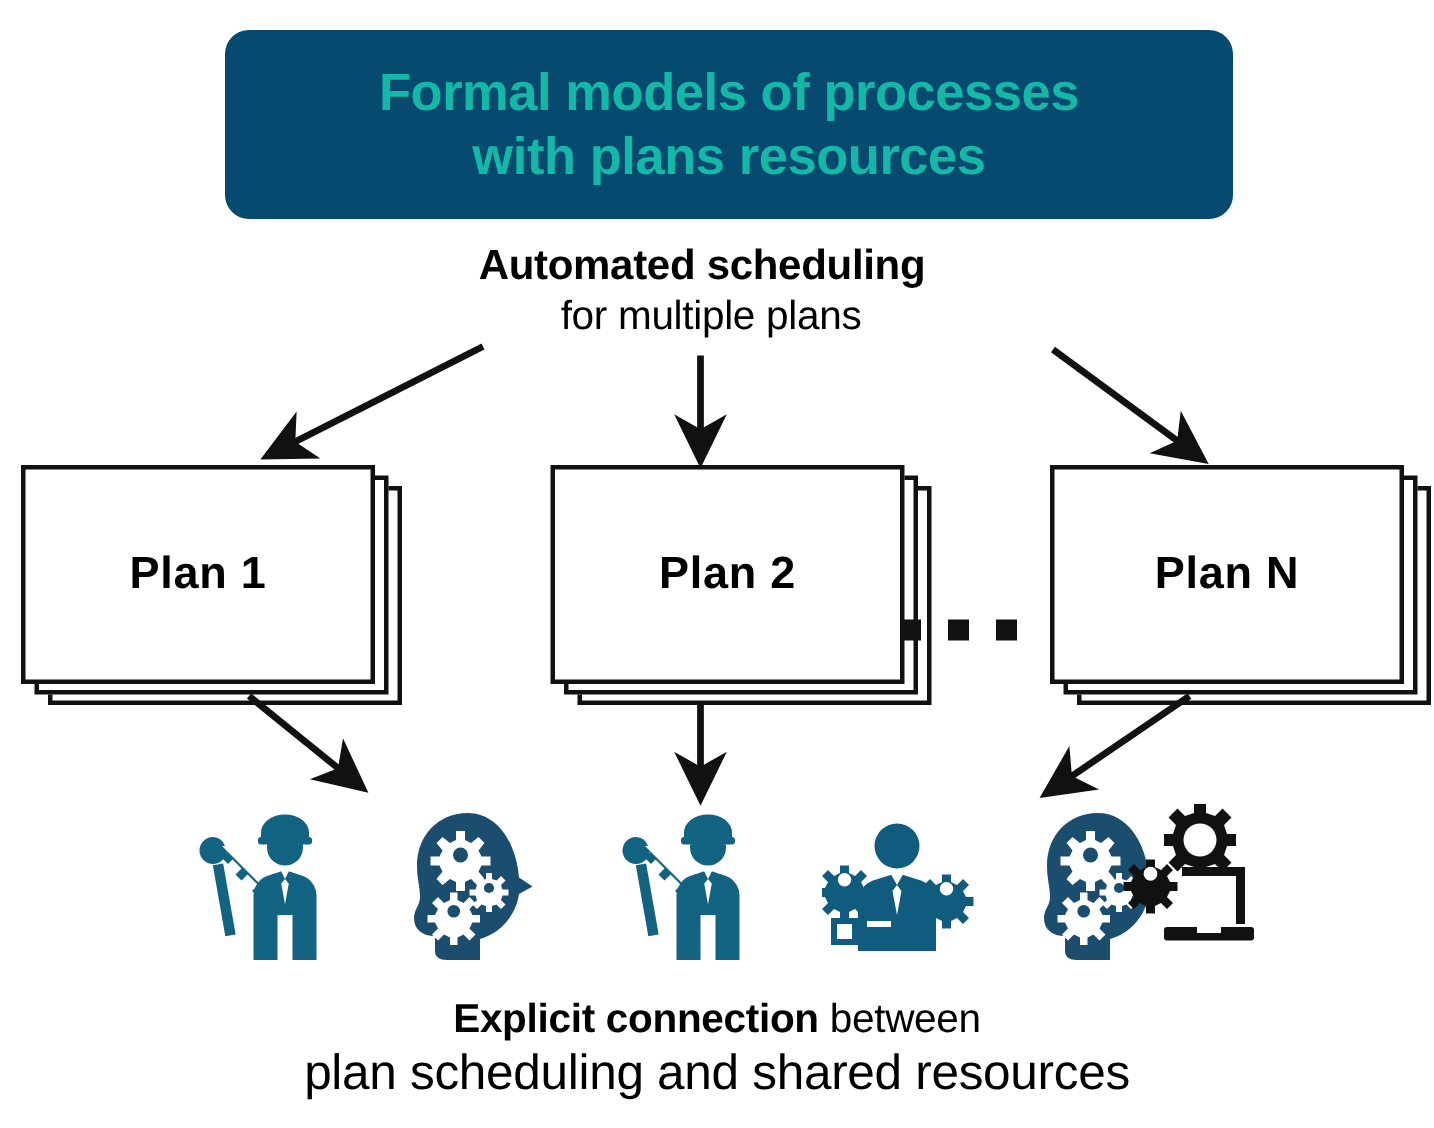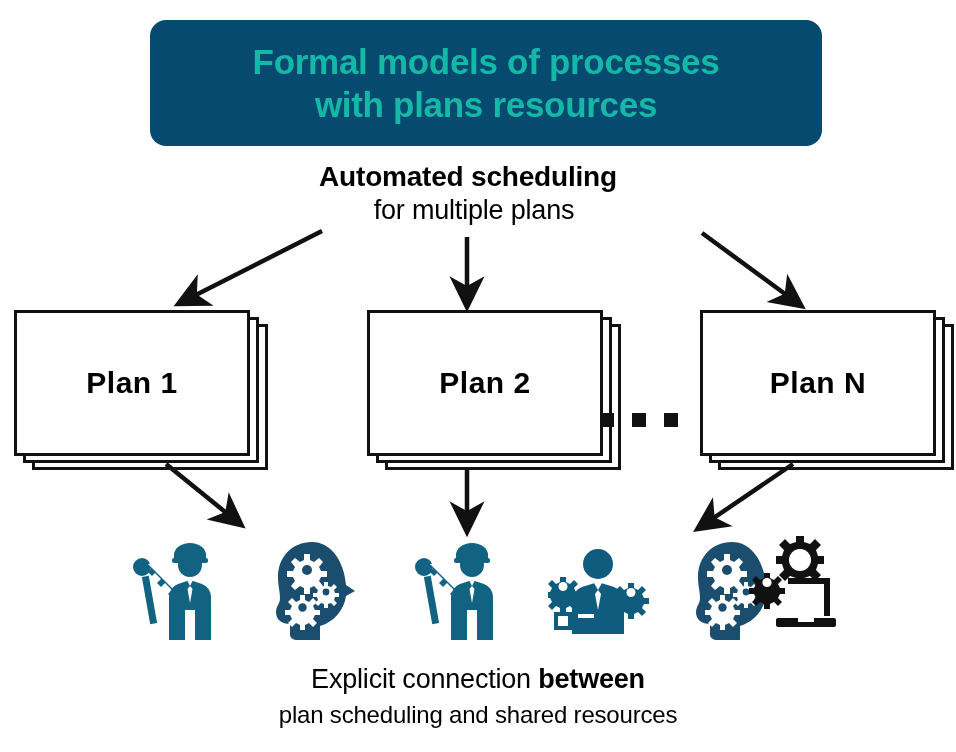--- a/index.html
+++ b/index.html
@@ -145,26 +145,26 @@
     top: 662px;
     width: 956px;
     text-align: center;
   }
   .bottom-caption .l1 {
     display: block;
     font-size: 27px;
     line-height: 35px;
     letter-spacing: -0.2px;
   }
-  .bottom-caption .l1 b { font-weight: normal; text-align: right; }
-  .bottom-caption .l1 span.reg { font-weight: bold; text-align: center; }
+  .bottom-caption .l1 b { font-weight: bold; text-align: right; }
+  .bottom-caption .l1 span.reg { font-weight: normal; text-align: center; }
   .bottom-caption .l2 {
     display: block;
     font-weight: normal;
-    font-size: 24px;
+    font-size: 33px;
     line-height: 35px;
     letter-spacing: -0.2px;
   }
 
   
   #arrows {
     position: absolute;
     left: 0; top: 0;
     width: 956px; height: 752px;
     pointer-events: none;

